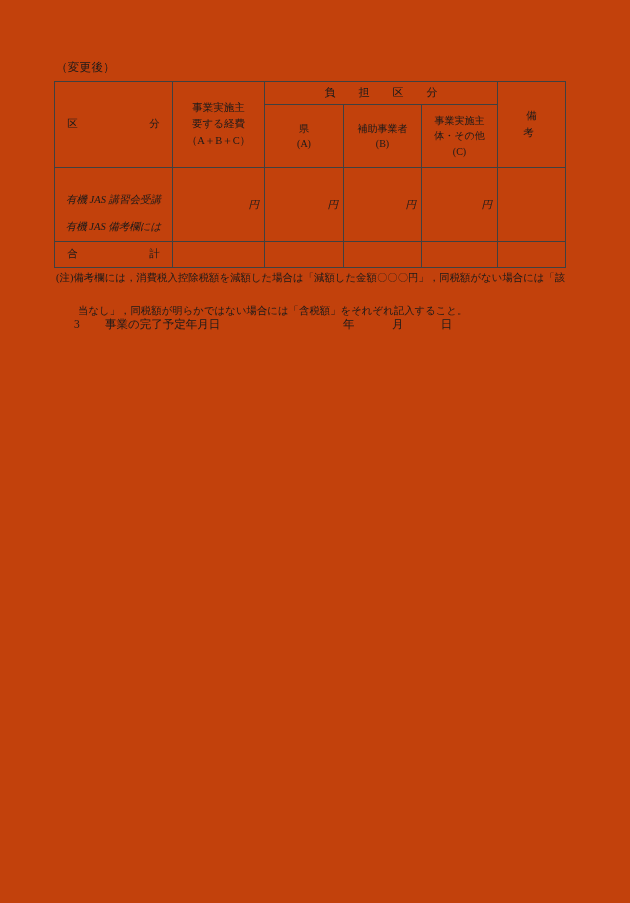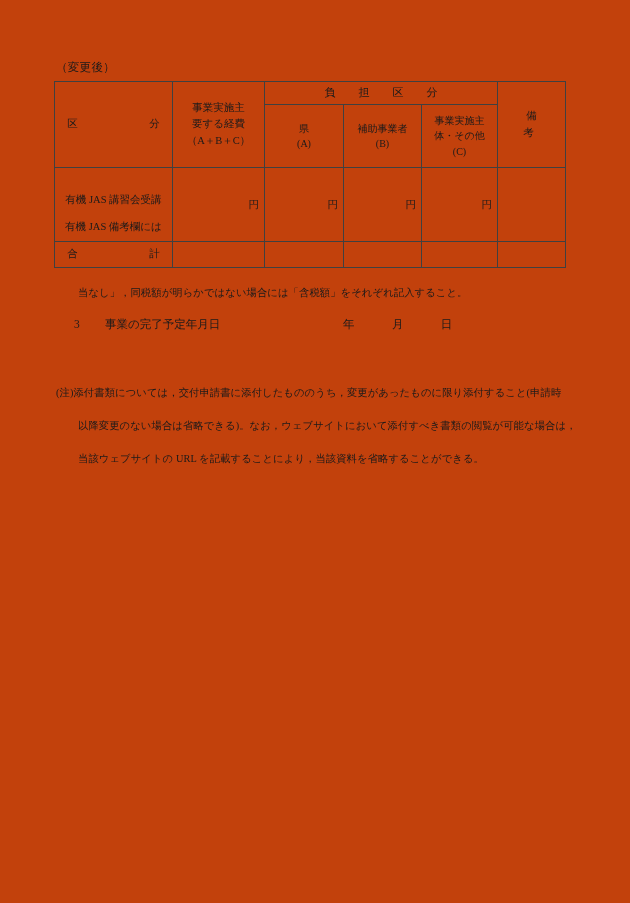--- a/index.html
+++ b/index.html
@@ -78,21 +78,21 @@
   }
   .item-cell .line {
     display: block;
     line-height: 1.2;
     font-size: 10.5px;
     white-space: nowrap;
   }
   .item-cell .line.first { margin-top: 18px; }
   .item-cell .line.second { margin-top: 14px; }
 
-  .body-block td { height: 73px; }
+  .body-block td { height: 73px; font-style: italic; }
   .total-row td { height: 25px; margin-top: 15px; }
 
   
   .note {
     position: absolute;
     font-size: 10.3px;
     line-height: 1.75;
     letter-spacing: 0.1px;
   }
   .note .ln { display: block; white-space: nowrap; }
@@ -190,32 +190,28 @@
         <td></td>
         <td></td>
         <td></td>
         <td></td>
         <td></td>
       </tr>
     </tbody>
   </table>
 
   <div class="note note-tax">
+    <span class="ln">(注)備考欄には，消費税入控除税額を減額した場合は「減額した金額〇〇〇円」，同税額がない場合には「該</span>
     <span class="ln indent">当なし」，同税額が明らかではない場合には「含税額」をそれぞれ記入すること。</span>
   </div>
 
   <div class="item3">
     <span class="num">3</span>
     <span class="ttl">事業の完了予定年月日</span>
     <span class="date">
       <span class="u">年</span>
       <span class="u">月</span>
       <span class="u">日</span>
     </span>
   </div>
 
-  <div class="note note-attach">
-    <span class="ln">(注)添付書類については，交付申請書に添付したもののうち，変更があったものに限り添付すること(申請時</span>
-    <span class="ln indent">以降変更のない場合は省略できる)。なお，ウェブサイトにおいて添付すべき書類の閲覧が可能な場合は，</span>
-    <span class="ln indent">当該ウェブサイトの URL を記載することにより，当該資料を省略することができる。</span>
-  </div>
 
 </div>
 
 </body></html>

